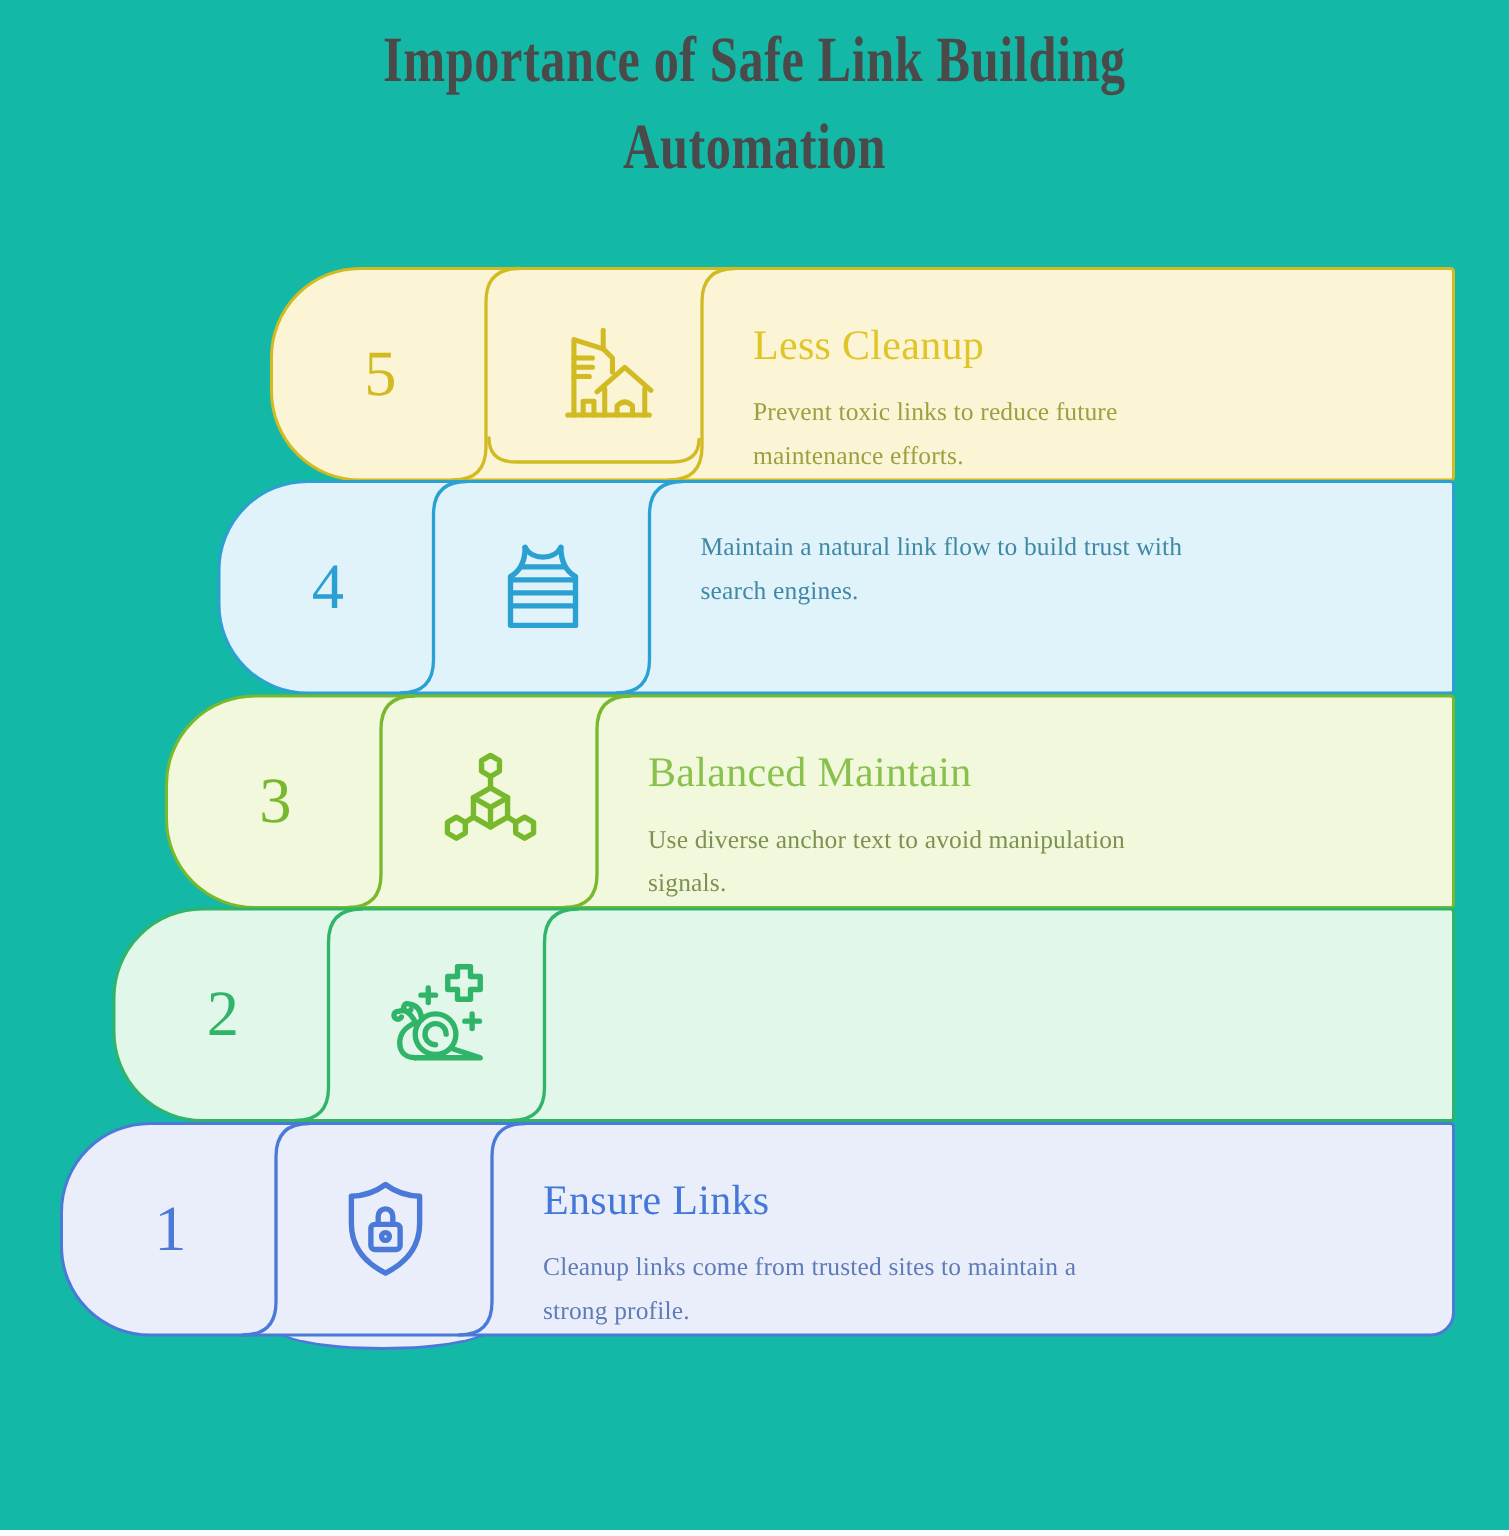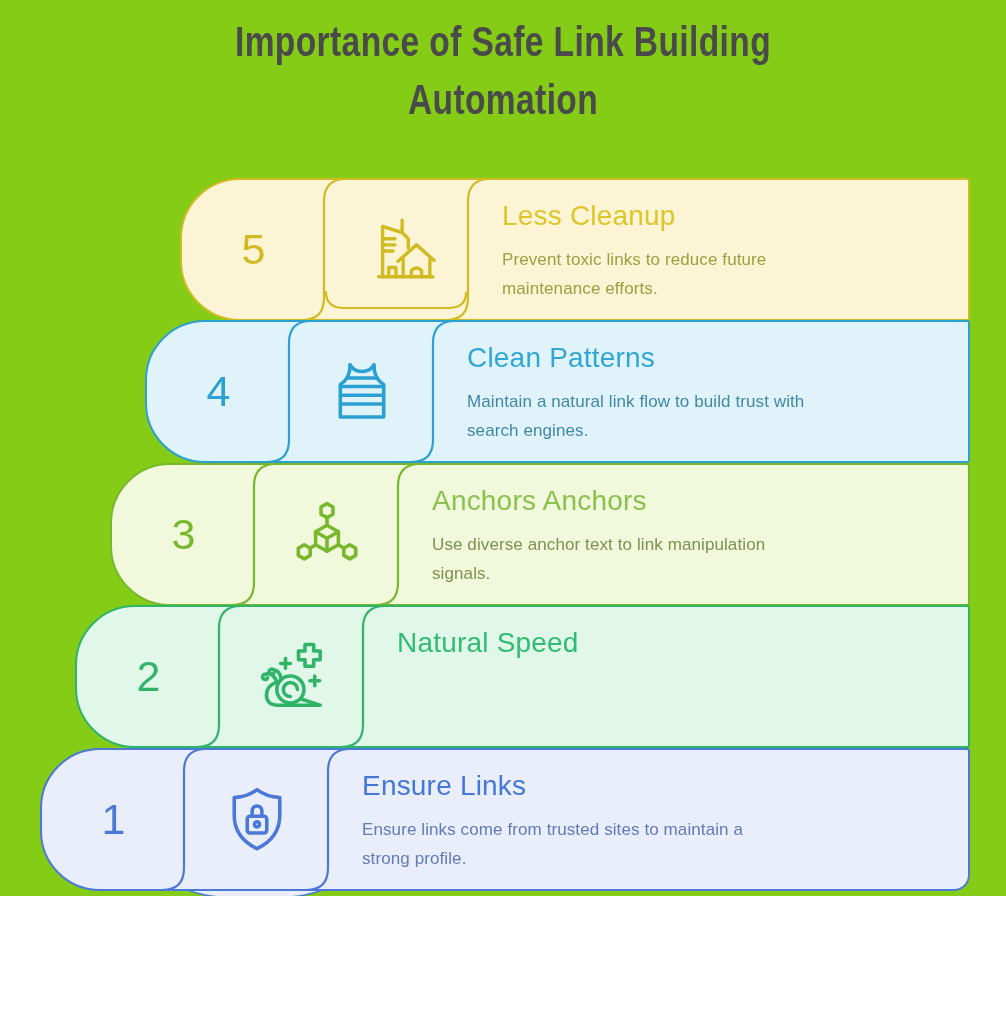--- a/index.html
+++ b/index.html
@@ -1,17 +1,17 @@
 <!DOCTYPE html>
 <html><head>
 <meta charset="utf-8">
 <style>
   html,body{margin:0;padding:0;background:#ffffff;}
-  .canvas{position:relative;width:1006px;height:896px;background:#84cc16;overflow:hidden;
-          font-family:Liberation Sans, sans-serif;}
+  .canvas{position:relative;width:1006px;height:1020px;background:#14b8a6;overflow:hidden;
+          font-family:Liberation Serif, serif;}
   h1.page-title{
     position:absolute;top:12px;left:0;width:100%;margin:0;text-align:center;
     font-size:43px;line-height:58px;font-weight:700;color:#4a4a4a;
     transform:scaleX(0.78);transform-origin:50% 0;white-space:pre-line;letter-spacing:0.5px;
   }
   .row{
     position:absolute;height:143px;box-sizing:border-box;
     border:2px solid var(--accent);background:var(--fill);
     border-radius:60px 3px 3px 60px;
   }
@@ -23,21 +23,21 @@
     position:absolute;left:0;top:0;width:143px;height:139px;
     display:flex;align-items:center;justify-content:center;
     font-size:43px;font-weight:400;color:var(--accent);
   }
   .iconbox{
     position:absolute;left:143px;top:0;width:144px;height:139px;
     display:flex;align-items:center;justify-content:center;color:var(--accent);
   }
   .iconbox svg{width:78px;height:78px;}
   .iconbox svg *{fill:none;stroke:currentColor;stroke-width:3.3;stroke-linecap:round;stroke-linejoin:round;}
-  .body{position:absolute;left:320px;top:0;right:28px;}
+  .body{position:absolute;left:320px;top:15px;right:28px;}
   .rtitle{margin:20px 0 0;font-size:28px;font-weight:400;color:var(--title);letter-spacing:0.2px;}
   .rdesc{margin:13px 0 0;font-size:17px;line-height:29px;color:var(--desc);
          white-space:pre-line;letter-spacing:0.1px;}
   .bubble-bump{
     position:absolute;left:181px;top:874px;width:148px;height:26px;box-sizing:border-box;
     background:var(--fill);border:2px solid var(--accent);border-top:none;
     border-radius:0 0 74px 74px / 0 0 16px 16px;
   }
 </style>
 </head>
@@ -81,21 +81,20 @@
     </svg>
     <div class="num">4</div>
     <div class="iconbox">
       <svg viewBox="0 0 72 72">
         <path d="M25 11 C25 20 21 26 16 29 L16 59 L56 59 L56 29 C51 26 47 20 47 11"></path>
         <path d="M25 11 C29 19 43 19 47 11"></path>
         <path d="M23 23 H49 M16 31 H56 M16 39 H56 M16 47 H56"></path>
       </svg>
     </div>
     <div class="body">
-      <h2 class="rtitle">Clean Patterns</h2>
       <p class="rdesc">Maintain a natural link flow to build trust with
 search engines.</p>
     </div>
   </section>
 
   <section class="row r3" style="left: 110px; top: 463px; width: 860px; --accent: #78b82c; --fill: #f1f8db; --title: #89c14d; --desc: #7d9150;">
     <svg class="dividers" width="400" height="143" viewBox="0 0 400 143">
       <path d="M166 1 Q144 1 144 23 L144 120 Q144 142 122 142"></path>
       <path d="M310 1 Q288 1 288 23 L288 120 Q288 142 266 142"></path>
     </svg>
@@ -104,22 +103,22 @@
       <svg viewBox="0 0 72 72">
         <path d="M36 27 L46.5 33 V45 L36 51 L25.5 45 V33 Z"></path>
         <path d="M25.5 33 L36 39 L46.5 33 M36 39 V51"></path>
         <path d="M36 7 L41.5 10.2 V16.8 L36 20 L30.5 16.8 V10.2 Z"></path>
         <path d="M15 45 L20.5 48.2 V54.8 L15 58 L9.5 54.8 V48.2 Z"></path>
         <path d="M57 45 L62.5 48.2 V54.8 L57 58 L51.5 54.8 V48.2 Z"></path>
         <path d="M36 20 V27 M20.5 48.2 L25.5 45 M51.5 48.2 L46.5 45"></path>
       </svg>
     </div>
     <div class="body">
-      <h2 class="rtitle">Anchors Anchors</h2>
-      <p class="rdesc">Use diverse anchor text to link manipulation
+      <h2 class="rtitle">Balanced Maintain</h2>
+      <p class="rdesc">Use diverse anchor text to avoid manipulation
 signals.</p>
     </div>
   </section>
 
   <section class="row r2" style="left: 75px; top: 605px; width: 895px; --accent: #2fb468; --fill: #e1f7ea; --title: #2fbd74; --desc: #5c9a77;">
     <svg class="dividers" width="400" height="143" viewBox="0 0 400 143">
       <path d="M166 1 Q144 1 144 23 L144 120 Q144 142 122 142"></path>
       <path d="M310 1 Q288 1 288 23 L288 120 Q288 142 266 142"></path>
     </svg>
     <div class="num">2</div>
@@ -130,21 +129,20 @@
         <path d="M57 35 V44 M52.5 39.5 H61.5"></path>
         <circle cx="34.5" cy="47.5" r="12.5"></circle>
         <path d="M41 47.5 a6.5 6.5 0 1 0 -6.5 6.5"></path>
         <path d="M22 40 C19 34 15 32 11.5 33.5 a2.4 2.4 0 1 0 2 3.4"></path>
         <path d="M26 38.5 C25.5 32 22.5 29.5 18.5 29 a2.4 2.4 0 1 0 0.8 3.4"></path>
         <path d="M22.5 40.5 C15.5 43 12 48 12.5 54 C13 59 16.5 62 22 62"></path>
         <path d="M22 62 H62 L45 56.5"></path>
       </svg>
     </div>
     <div class="body">
-      <h2 class="rtitle">Natural Speed</h2>
     </div>
   </section>
 
   <div class="bubble-bump" style="--accent: #4b79d8; --fill: #e9eefa; --title: #4477da; --desc: #5f7cb8;"></div>
 
   <section class="row r1" style="left: 40px; top: 748px; width: 930px; --accent: #4b79d8; --fill: #e9eefa; --title: #4477da; --desc: #5f7cb8;">
     <svg class="dividers" width="400" height="143" viewBox="0 0 400 143">
       <path d="M166 1 Q144 1 144 23 L144 120 Q144 142 122 142"></path>
       <path d="M310 1 Q288 1 288 23 L288 120 Q288 142 266 142"></path>
     </svg>
@@ -152,18 +150,18 @@
     <div class="iconbox">
       <svg viewBox="0 0 72 72">
         <path d="M36 8 C30 12.5 22 15 15 15.2 L15 32 C15 47.5 24 56.5 36 62.5 C48 56.5 57 47.5 57 32 L57 15.2 C50 15 42 12.5 36 8 Z"></path>
         <rect x="27" y="32.5" width="18" height="15.5" rx="2.5"></rect>
         <path d="M31.5 32.5 V27.5 A4.5 4.5 0 0 1 40.5 27.5 V32.5"></path>
         <circle cx="36" cy="40" r="2.4"></circle>
       </svg>
     </div>
     <div class="body">
       <h2 class="rtitle">Ensure Links</h2>
-      <p class="rdesc">Ensure links come from trusted sites to maintain a
+      <p class="rdesc">Cleanup links come from trusted sites to maintain a
 strong profile.</p>
     </div>
   </section>
 
 </div>
 
 </body></html>

